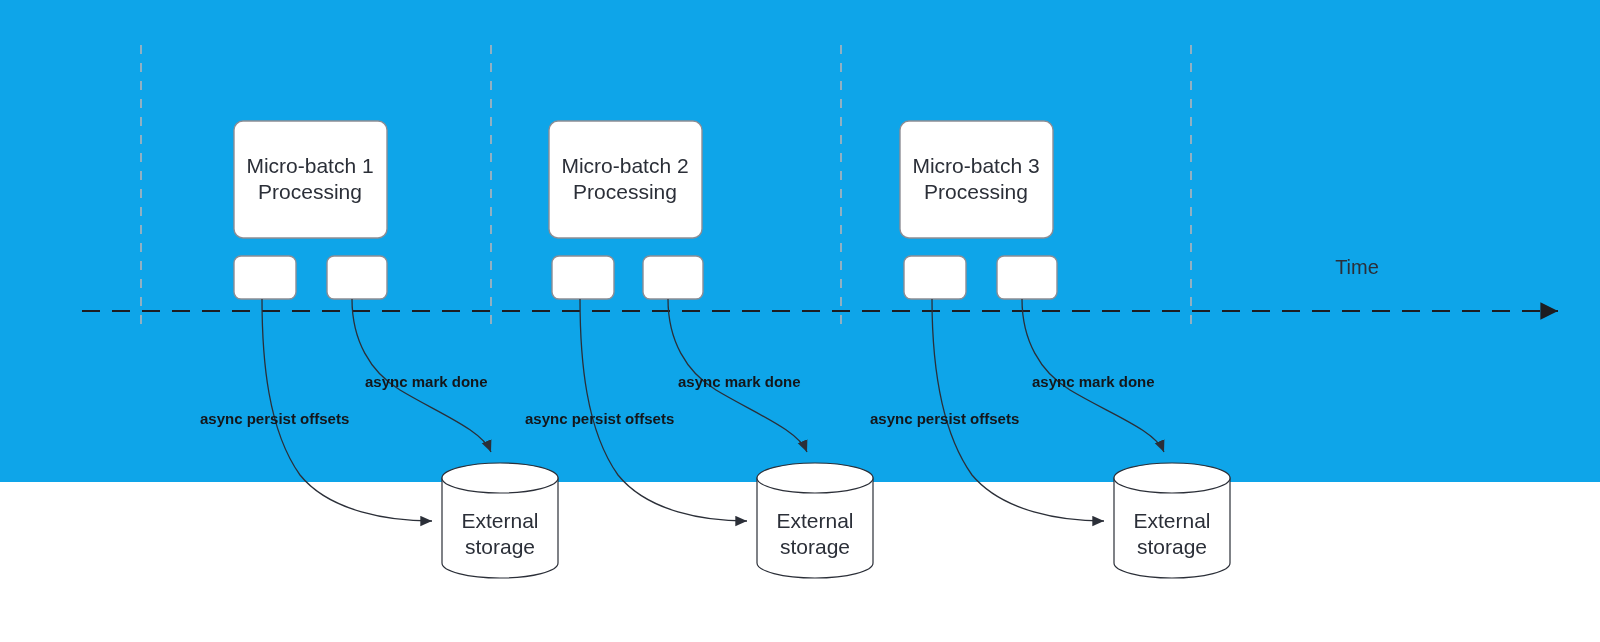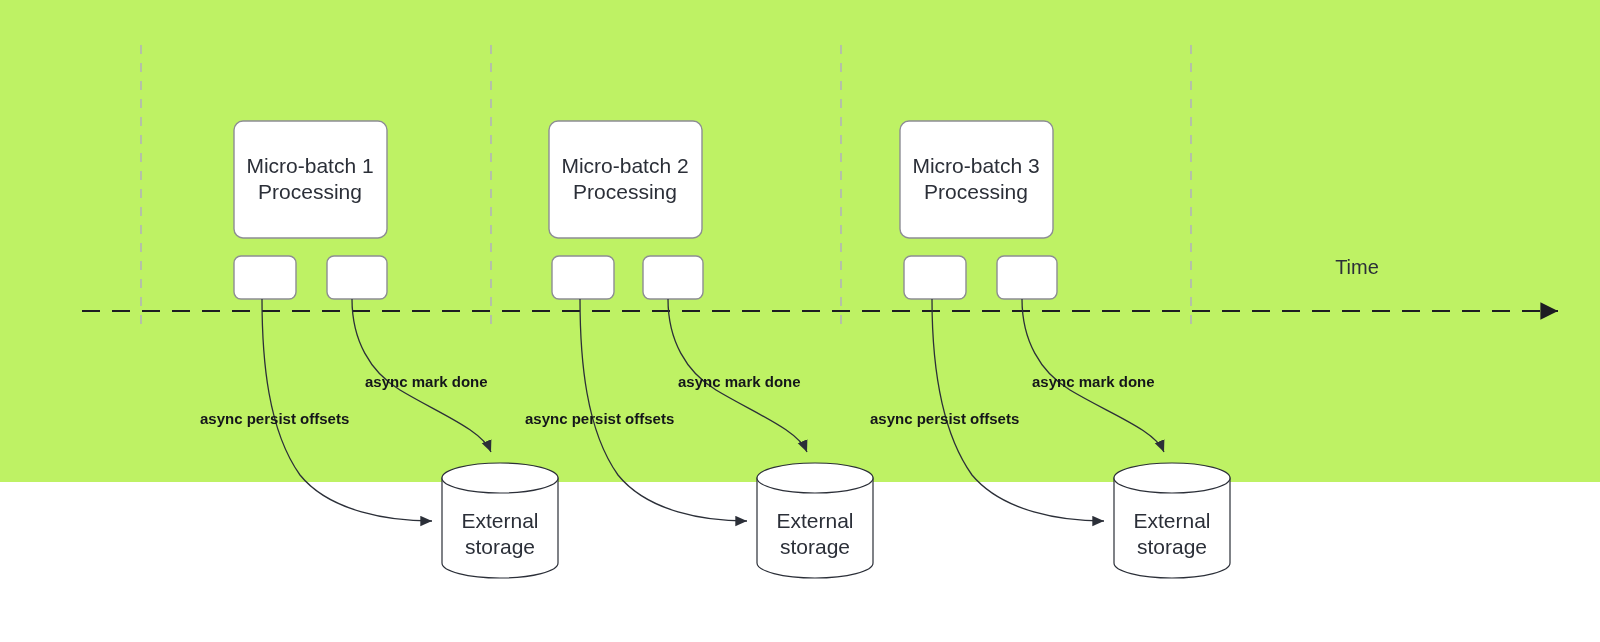--- a/index.html
+++ b/index.html
@@ -10,21 +10,21 @@
   body {
     width: 1600px;
     height: 642px;
     overflow: hidden;
     font-family: "Liberation Sans", sans-serif;
   }
   #diagram-root {
     position: relative;
     width: 1600px;
     height: 482px;
-    background: #bef264;
+    background: #0ea5e9;
   }
   svg.canvas {
     position: absolute;
     top: 0;
     left: 0;
     width: 1600px;
     height: 642px;
     display: block;
   }
   .shape-stroke {

